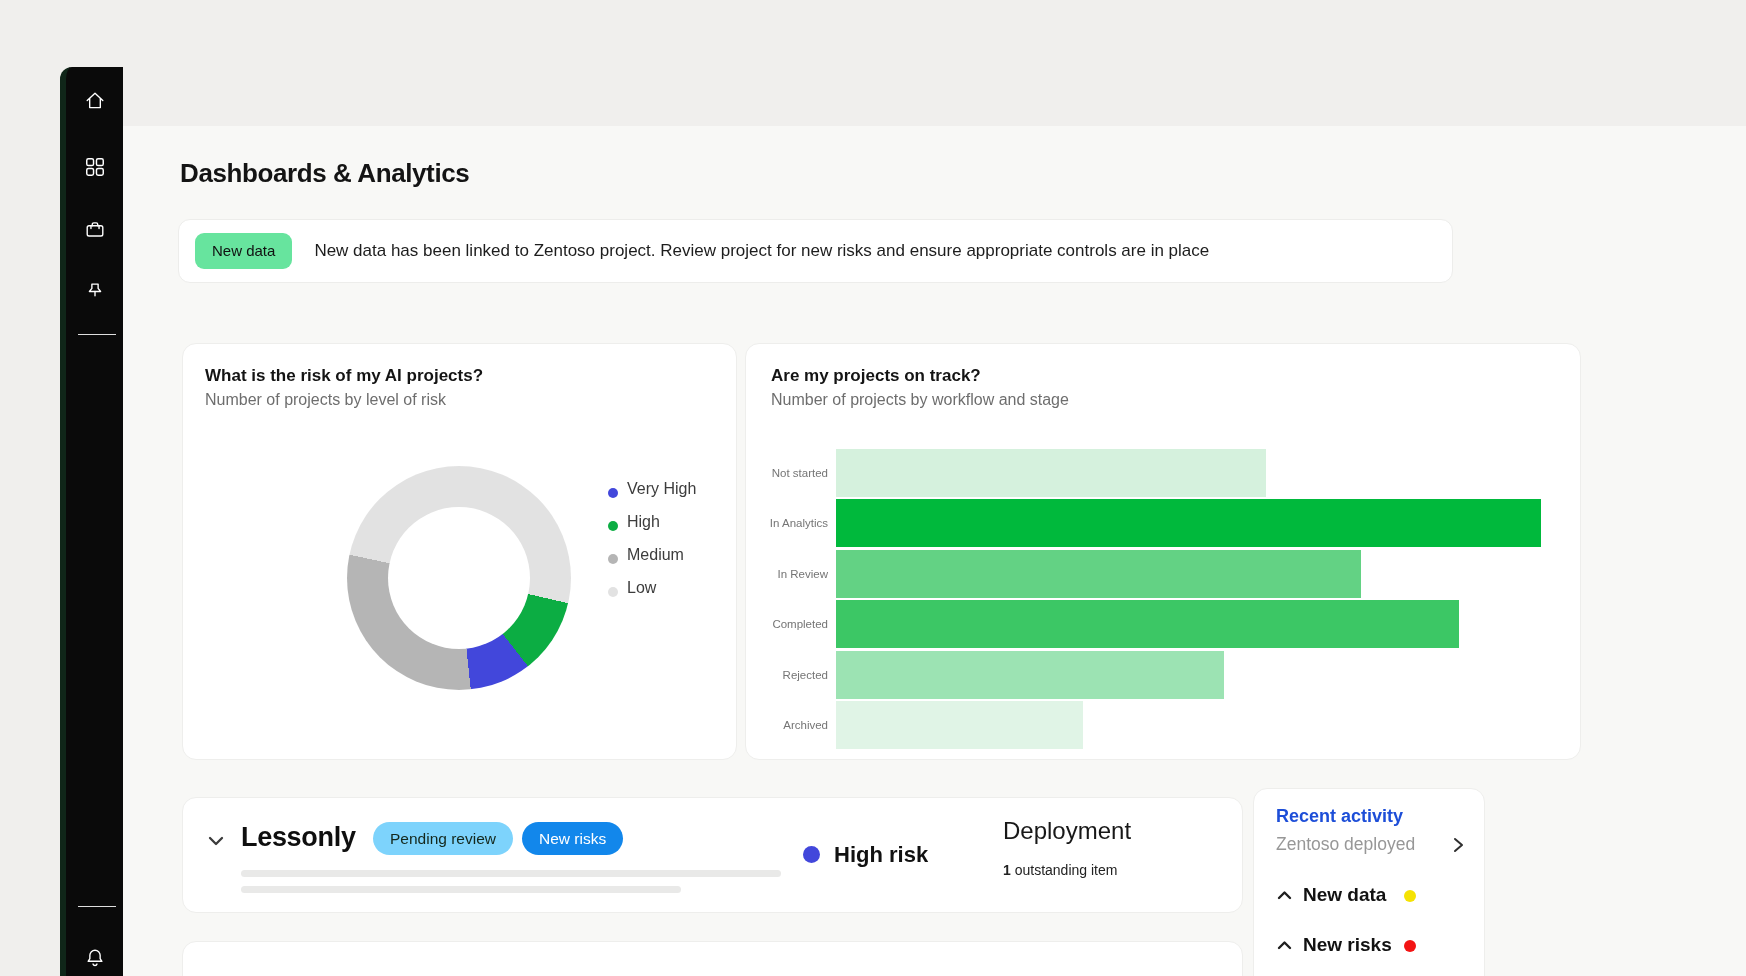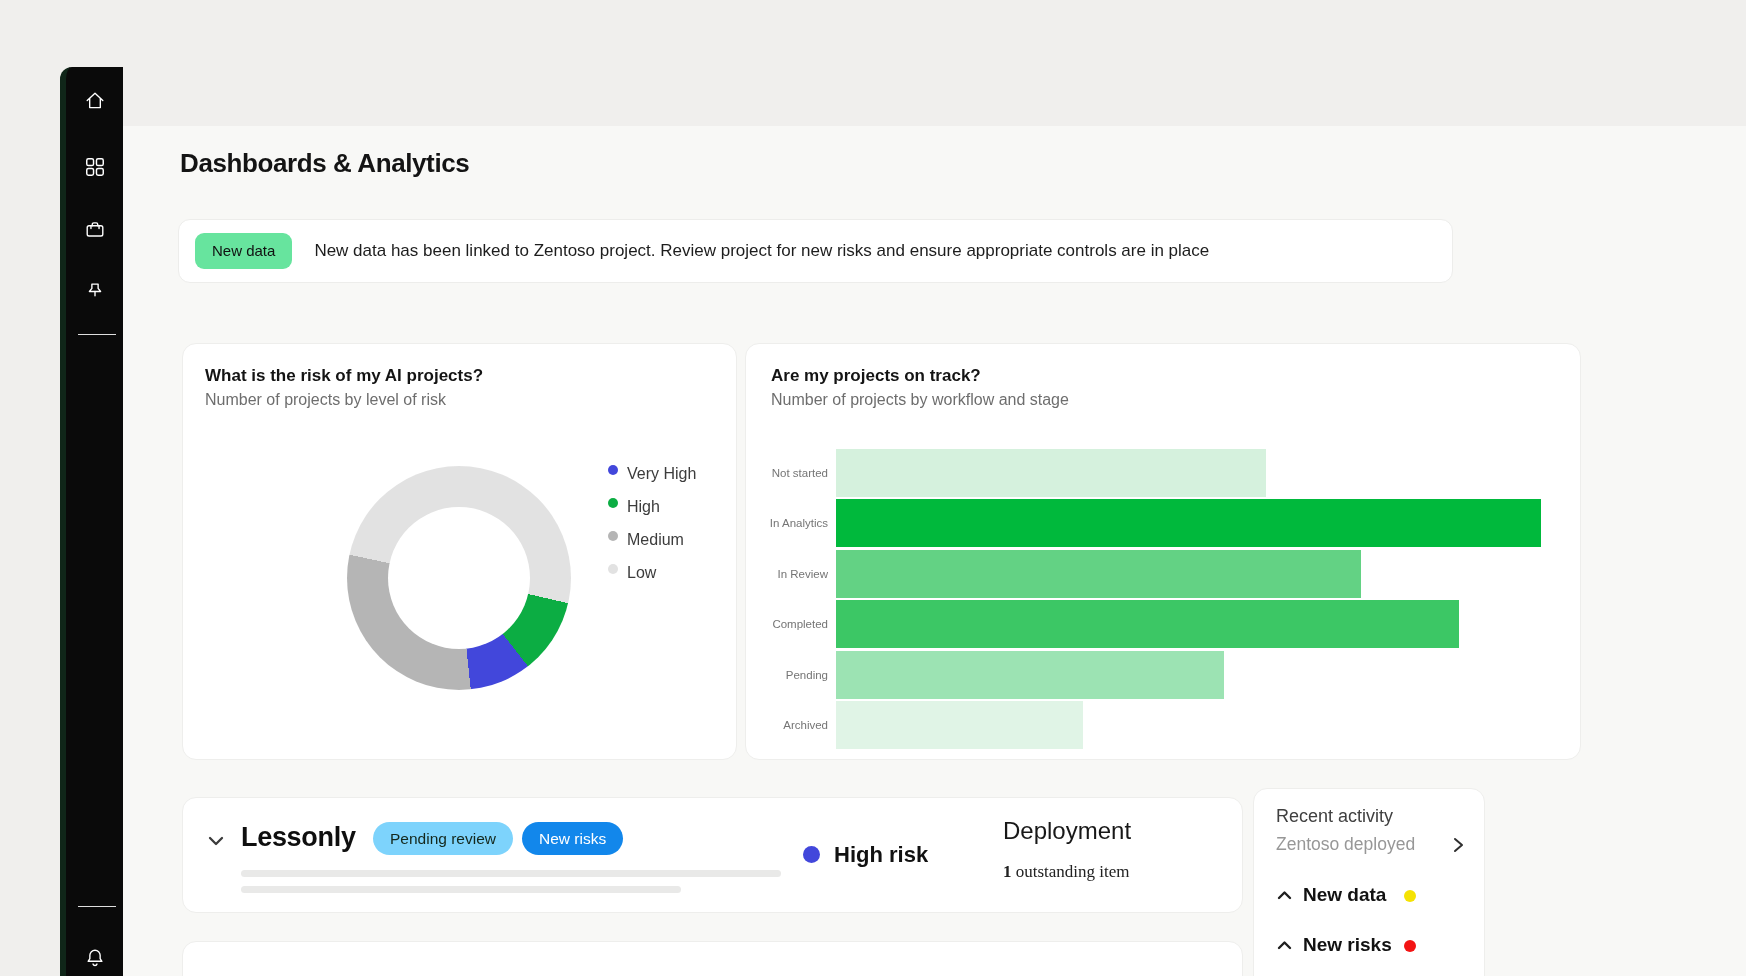--- a/index.html
+++ b/index.html
@@ -12,54 +12,54 @@
   .side-div{position:absolute;left:12px;right:7px;height:1px;background:#f5f5f5;opacity:.9;}
   
   .header{position:absolute;left:123px;top:67px;right:0;height:58px;background:#ffffff;
           border-bottom:1px solid #e7e7e5;}
   .logo-wrap{position:absolute;left:36px;top:18px;display:flex;align-items:center;gap:11px;}
   .brand{font-size:19px;font-weight:700;letter-spacing:-0.2px;color:#000;}
   .hdr-bell{position:absolute;right:26px;top:16px;width:26px;height:26px;cursor:pointer;}
   .notif-dot{position:absolute;top:8px;right:15px;width:11px;height:11px;border-radius:50%;background:#f01414;}
   
   .main-bg{position:absolute;left:123px;top:126px;right:0;bottom:0;background:#f8f8f6;}
-  .page-title{position:absolute;left:180px;top:148px;font-size:26px;font-weight:700;letter-spacing:-0.4px;color:#141414;}
+  .page-title{position:absolute;left:180px;top:158px;font-size:26px;font-weight:700;letter-spacing:-0.4px;color:#141414;}
   .banner{position:absolute;left:178px;top:219px;width:1275px;height:64px;background:#fff;
           border:1px solid #ededeb;border-radius:12px;display:flex;align-items:center;box-sizing:border-box;}
   .badge-mint{margin-left:16px;height:36px;line-height:36px;padding:0 17px;border-radius:9px;
               background:#67e49e;font-size:15px;font-weight:500;color:#111;}
   .banner-msg{margin-left:22px;font-size:17px;color:#1d1d1d;}
   .card{position:absolute;background:#fff;border:1px solid #eeeeec;border-radius:14px;box-sizing:border-box;}
   .card-title{position:absolute;left:22px;top:22px;font-size:17px;font-weight:700;color:#141414;}
   .card-sub{position:absolute;left:22px;top:47px;font-size:16px;color:#6e6e6e;}
   
   .donut{position:absolute;left:164px;top:122px;width:224px;height:224px;border-radius:50%;}
   .donut-hole{position:absolute;left:41px;top:41px;width:142px;height:142px;border-radius:50%;background:#fff;}
   .legend{position:absolute;left:425px;top:121px;}
-  .legend-row{display:flex;align-items:flex-start;height:33px;}
+  .legend-row{display:flex;align-items:flex-end;height:33px;}
   .legend-dot{width:10px;height:10px;border-radius:50%;margin-right:9px;flex:none;}
   .legend-label{font-size:16px;color:#3c3c3c;}
   
   .hrow{position:absolute;left:0;height:48px;}
   .hrow-label{position:absolute;left:0;width:82px;height:48px;display:flex;align-items:center;
               justify-content:flex-end;font-size:11.5px;color:#757575;}
   .hrow-bar{position:absolute;left:90px;top:0;height:48px;}
   
   .chev-down{position:absolute;left:22px;top:32px;width:22px;height:22px;cursor:pointer;}
   .project-name{position:absolute;left:58px;top:24px;font-size:27px;font-weight:700;color:#0f0f0f;letter-spacing:-0.3px;}
   .pills{position:absolute;left:190px;top:24px;display:flex;gap:9px;}
   .pill{height:33px;line-height:33px;padding:0 17px;border-radius:17px;font-size:15.5px;font-weight:500;}
   .skel{position:absolute;height:7px;border-radius:4px;background:#e9e9e8;}
   .risk-dot{position:absolute;left:620px;top:48px;width:17px;height:17px;border-radius:50%;}
   .risk-label{position:absolute;left:651px;top:44px;font-size:22px;font-weight:700;color:#111;}
   .stage{position:absolute;left:820px;top:19px;font-size:24px;font-weight:400;color:#181818;}
-  .outstanding{position:absolute;left:820px;top:64px;font-size:17px;color:#222;font-family:Liberation Serif, serif;}
+  .outstanding{position:absolute;left:820px;top:64px;font-size:14px;color:#222;}
   .outstanding b{font-weight:700;}
   
-  .act-title{position:absolute;left:22px;top:17px;font-size:18px;font-weight:400;color:#404040;}
+  .act-title{position:absolute;left:22px;top:17px;font-size:18px;font-weight:700;color:#1d4ed8;}
   .act-sub{position:absolute;left:22px;top:45px;font-size:17.5px;color:#979797;cursor:pointer;}
   .act-chev{position:absolute;left:197px;top:47px;width:14px;height:18px;}
   .act-row{position:absolute;left:0;width:100%;height:24px;cursor:pointer;}
   .act-caret{position:absolute;left:22px;top:4px;width:17px;height:15px;}
   .act-label{position:absolute;left:49px;top:0;font-size:19px;font-weight:700;color:#121212;}
   .act-dot{position:absolute;left:150px;top:6px;width:12px;height:12px;border-radius:50%;}
   svg{display:block;}
 </style>
 </head>
 <body>
@@ -154,21 +154,21 @@
         </div>
         <div class="hrow" style="top: 256.2px; width: 100%;">
           <div class="hrow-label">Completed</div>
                    <div class="hrow-bar" style="width:623px;background:#3cc765"></div>
         </div>
         <div class="hrow" style="top: 205.8px; width: 100%;">
           <div class="hrow-label">In Review</div>
                    <div class="hrow-bar" style="width:525px;background:#63d284"></div>
         </div>
         <div class="hrow" style="top: 306.6px; width: 100%;">
-          <div class="hrow-label">Pending</div>
+          <div class="hrow-label">Rejected</div>
                    <div class="hrow-bar" style="width:388px;background:#9ce3b3"></div>
         </div>
         <div class="hrow" style="top: 357px; width: 100%;">
           <div class="hrow-label">Archived</div>
                    <div class="hrow-bar" style="width:247px;background:#e0f4e6"></div>
         </div>
       </div>
   </div>
 
   <div class="card" style="left:182px;top:797px;width:1061px;height:116px;">

